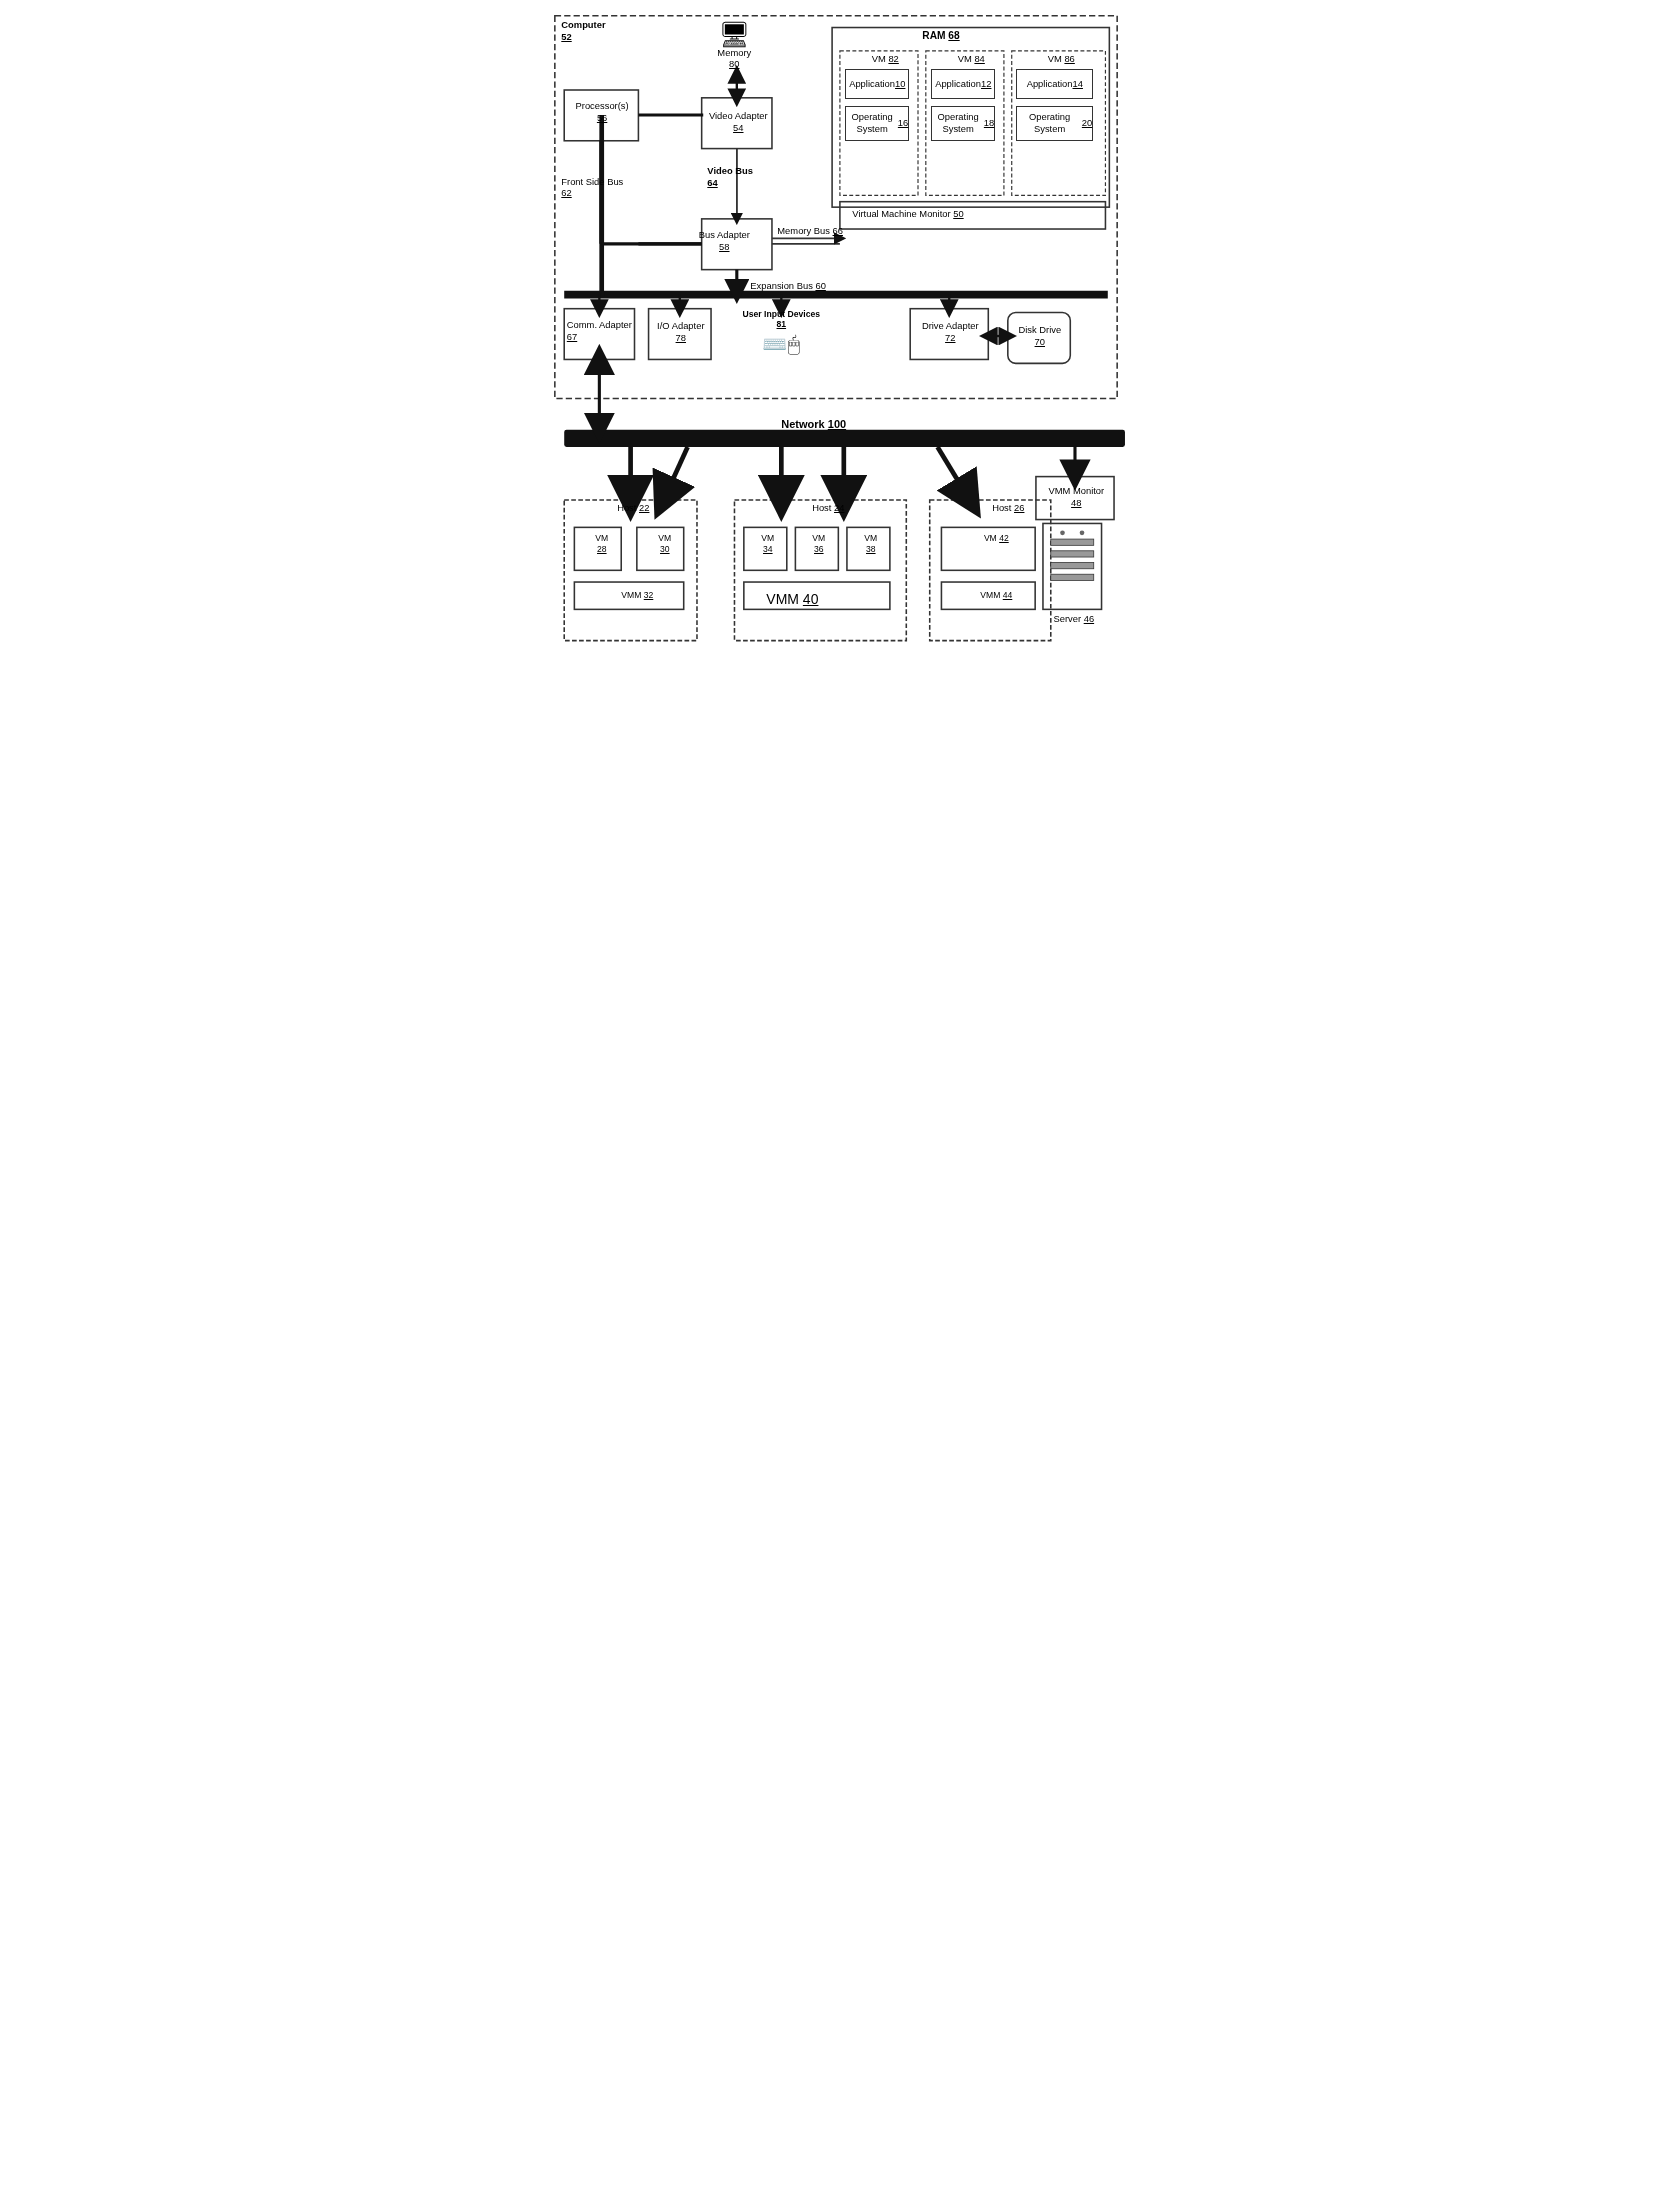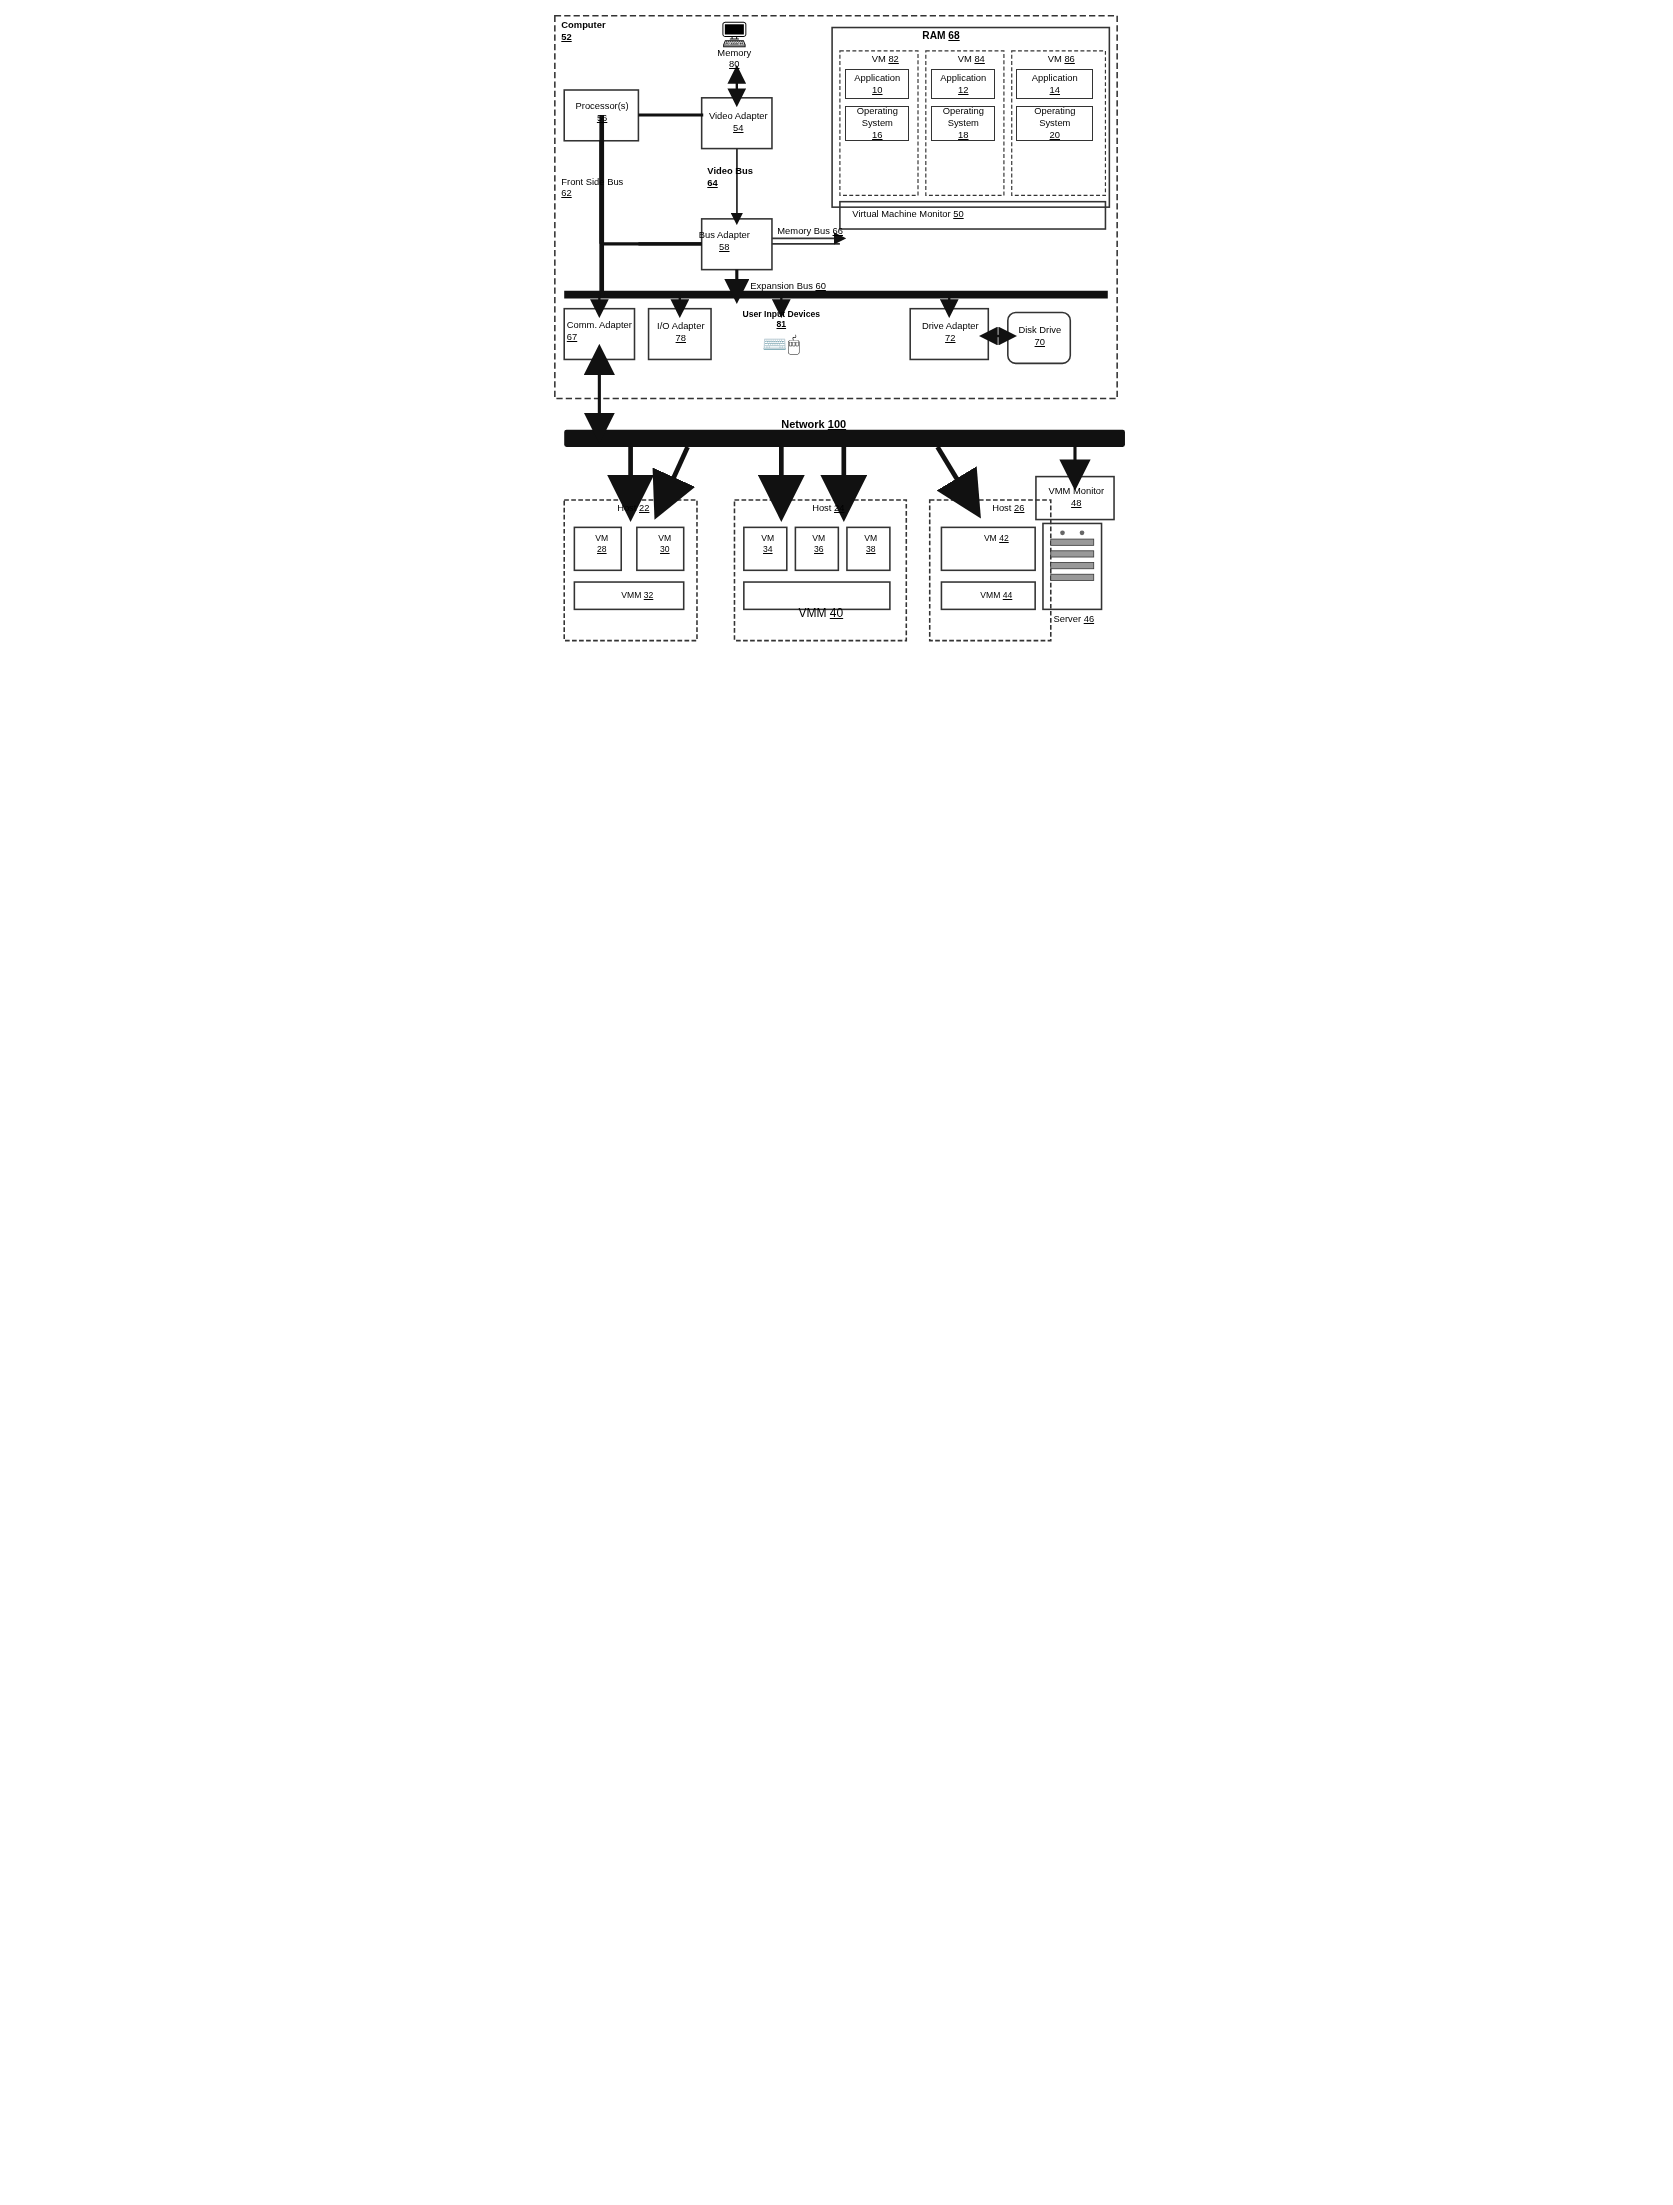--- a/index.html
+++ b/index.html
@@ -16,21 +16,21 @@
       width: 578px;
       min-height: 781px;
     }
     
     .box {
       position: absolute;
       border: 1.6px solid #333;
       background: #fff;
       text-align: center;
       display: flex;
-      flex-direction: column;
+      flex-direction: row;
       align-items: center;
       justify-content: center;
       font-size: 9.4px;
       line-height: 1.3;
     }
     .underline { text-decoration: underline; }
     
     .svg-overlay {
       position: absolute;
       top: 0; left: 0;
@@ -324,21 +324,21 @@
   </div>
 
   <div class="label" style="top:525px; left:253px; text-align:center; width:37px; font-size:8.6px;">
     <span>VM</span><br><span class="underline">36</span>
   </div>
 
   <div class="label" style="top:525px; left:305px; text-align:center; width:37px; font-size:8.6px;">
     <span>VM</span><br><span class="underline">38</span>
   </div>
 
-  <div class="label" style="top:582px; left:219px; text-align:center; width:109px; font-size:12px;margin-top:16px;">
+  <div class="label" style="top:582px; left:219px; text-align:left; width:109px; font-size:14px;">
     <span>VMM</span> <span class="underline">40</span>
   </div>
 
   <div class="label" style="top:494px; left:414px; text-align:center; width:94px;">
     <span>Host</span> <span class="underline">26</span>
   </div>
 
   <div class="label" style="top:525px; left:406px; text-align:center; width:86px; font-size:8.6px;">
     <span>VM</span> <span class="underline">42</span>
   </div>

